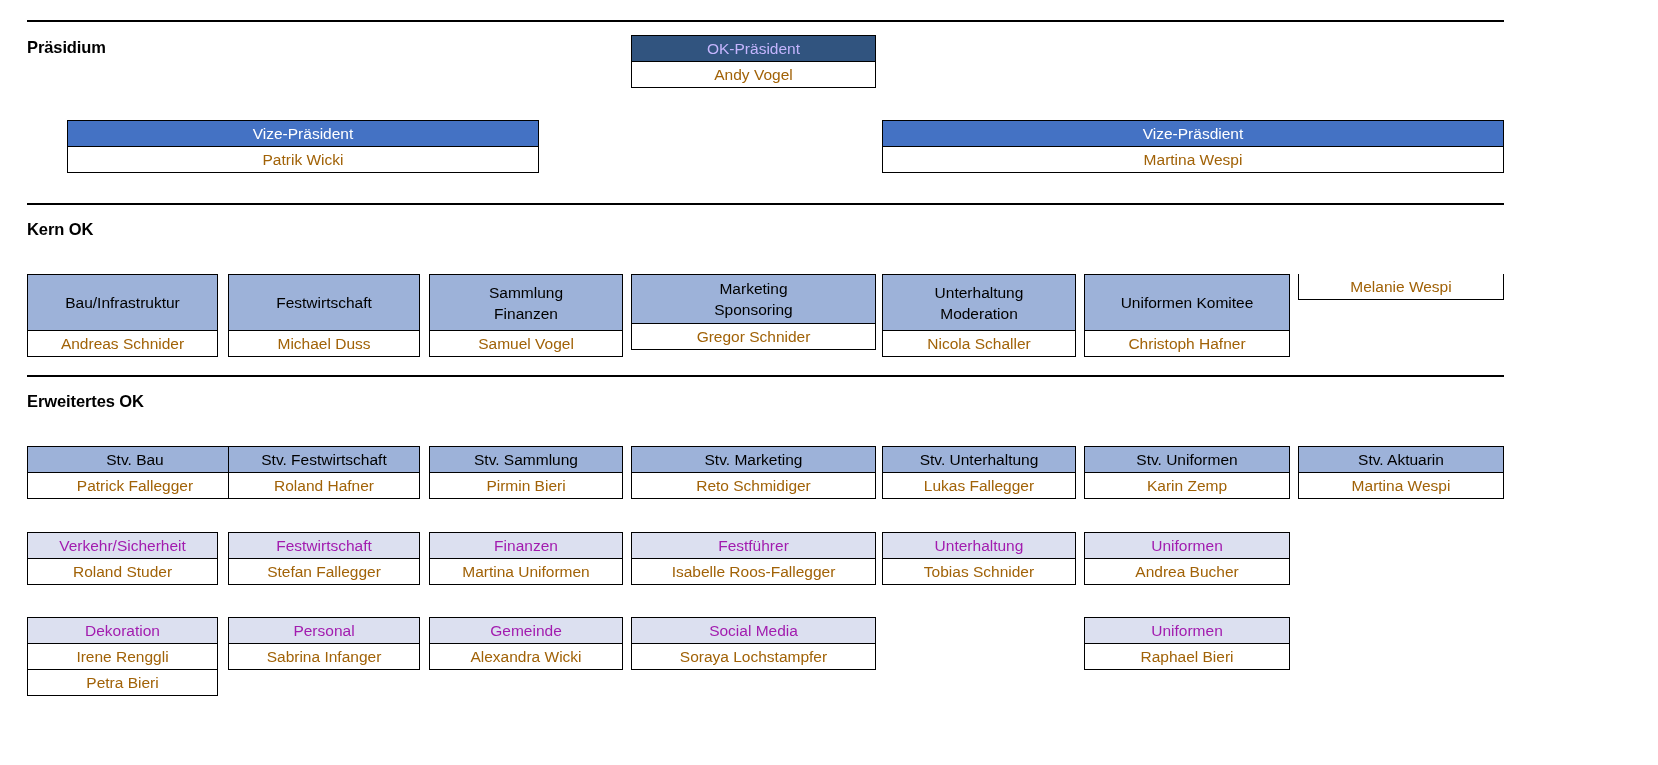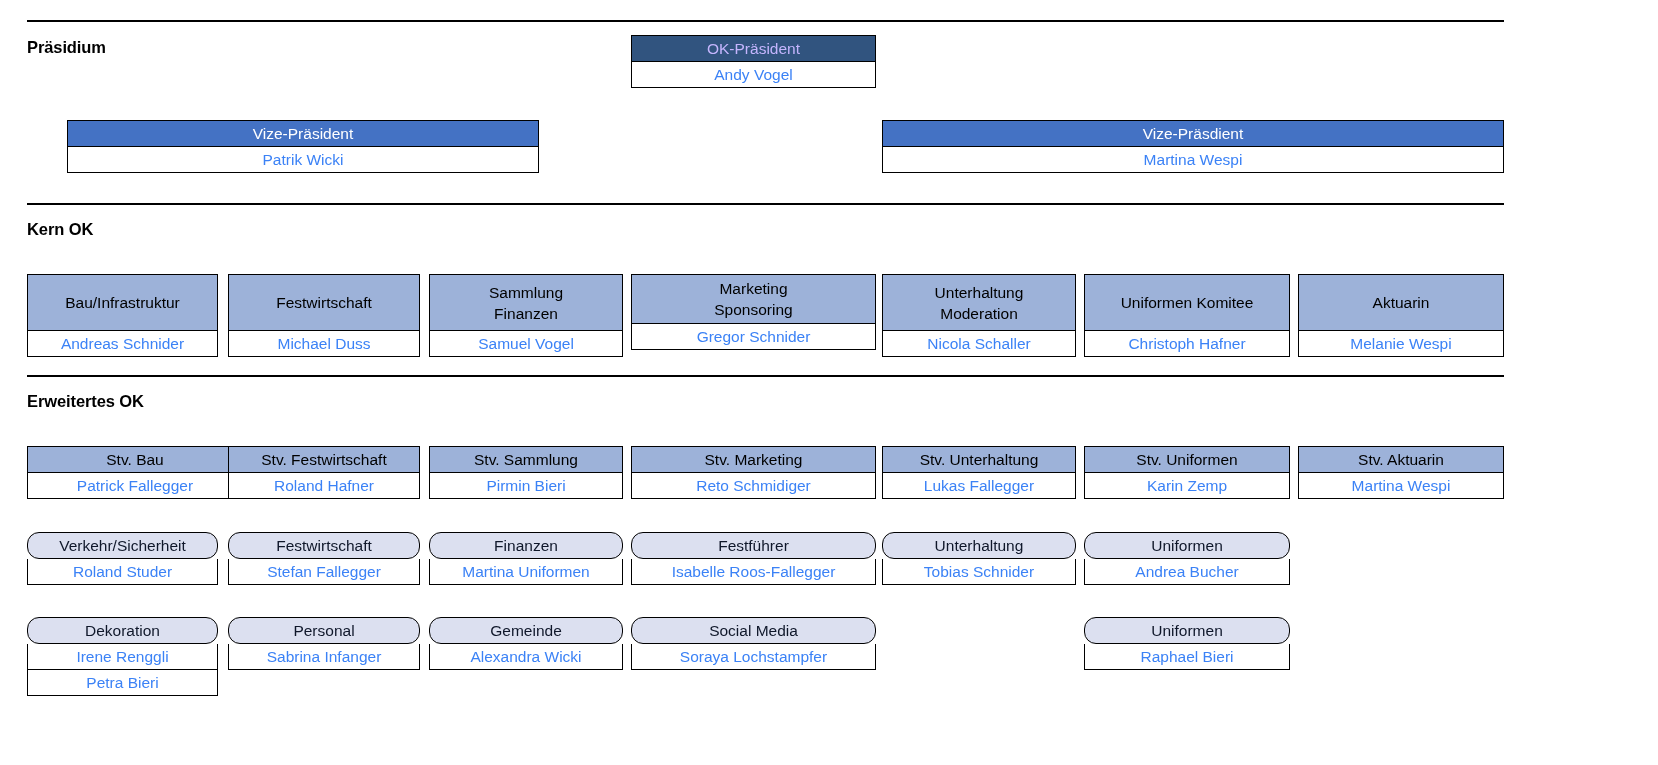--- a/index.html
+++ b/index.html
@@ -53,29 +53,29 @@
   }
   .box .name {
     box-sizing: border-box;
     border: 1.6px solid #000000;
     border-top: none;
     text-align: center;
     font-size: 15.5px;
     line-height: 21px;
     padding: 2px 2px;
     background: #ffffff;
-    color: #3b82f6;
+    color: #a16207;
     white-space: nowrap;
     overflow: hidden;
   }
   
   .hdr-dark  { background: #31547F; color: #c4b5fd; }
   .hdr-mid   { background: #4472C4; color: #ffffff; }
   .hdr-light { background: #9DB2D9; color: #000000; }
-  .hdr-pale  { background: #DCE0F0; color: #0f172a; border-radius: 12px; }
+  .hdr-pale  { background: #DCE0F0; color: #a21caf; }
 </style>
 </head>
 <body>
 
 <div id="page">
 
   <div class="rule" style="top:20px;"></div>
   <div class="rule" style="top:203px;"></div>
   <div class="rule" style="top:375px;"></div>
 
@@ -127,21 +127,20 @@
 Moderation</div>
     <div class="name">Nicola Schaller</div>
   </div>
 
   <div class="box" style="left:1084px; top:274px; width:206px;">
     <div class="title hdr-light" style="height:57px; display:flex; align-items:center; justify-content:center;">Uniformen Komitee</div>
     <div class="name">Christoph Hafner</div>
   </div>
 
   <div class="box" style="left:1298px; top:274px; width:206px;">
-    <div class="title hdr-light" style="height:57px; display:flex; align-items:center; justify-content:center;">Aktuarin</div>
     <div class="name">Melanie Wespi</div>
   </div>
 
   <div class="box" style="left:27px; top:446px; width:216px;">
     <div class="title hdr-light">Stv. Bau</div>
     <div class="name">Patrick Fallegger</div>
   </div>
   <div class="box" style="left:228px; top:446px; width:192px;border-radius:17px;">
     <div class="title hdr-light">Stv. Festwirtschaft</div>
     <div class="name">Roland Hafner</div>

